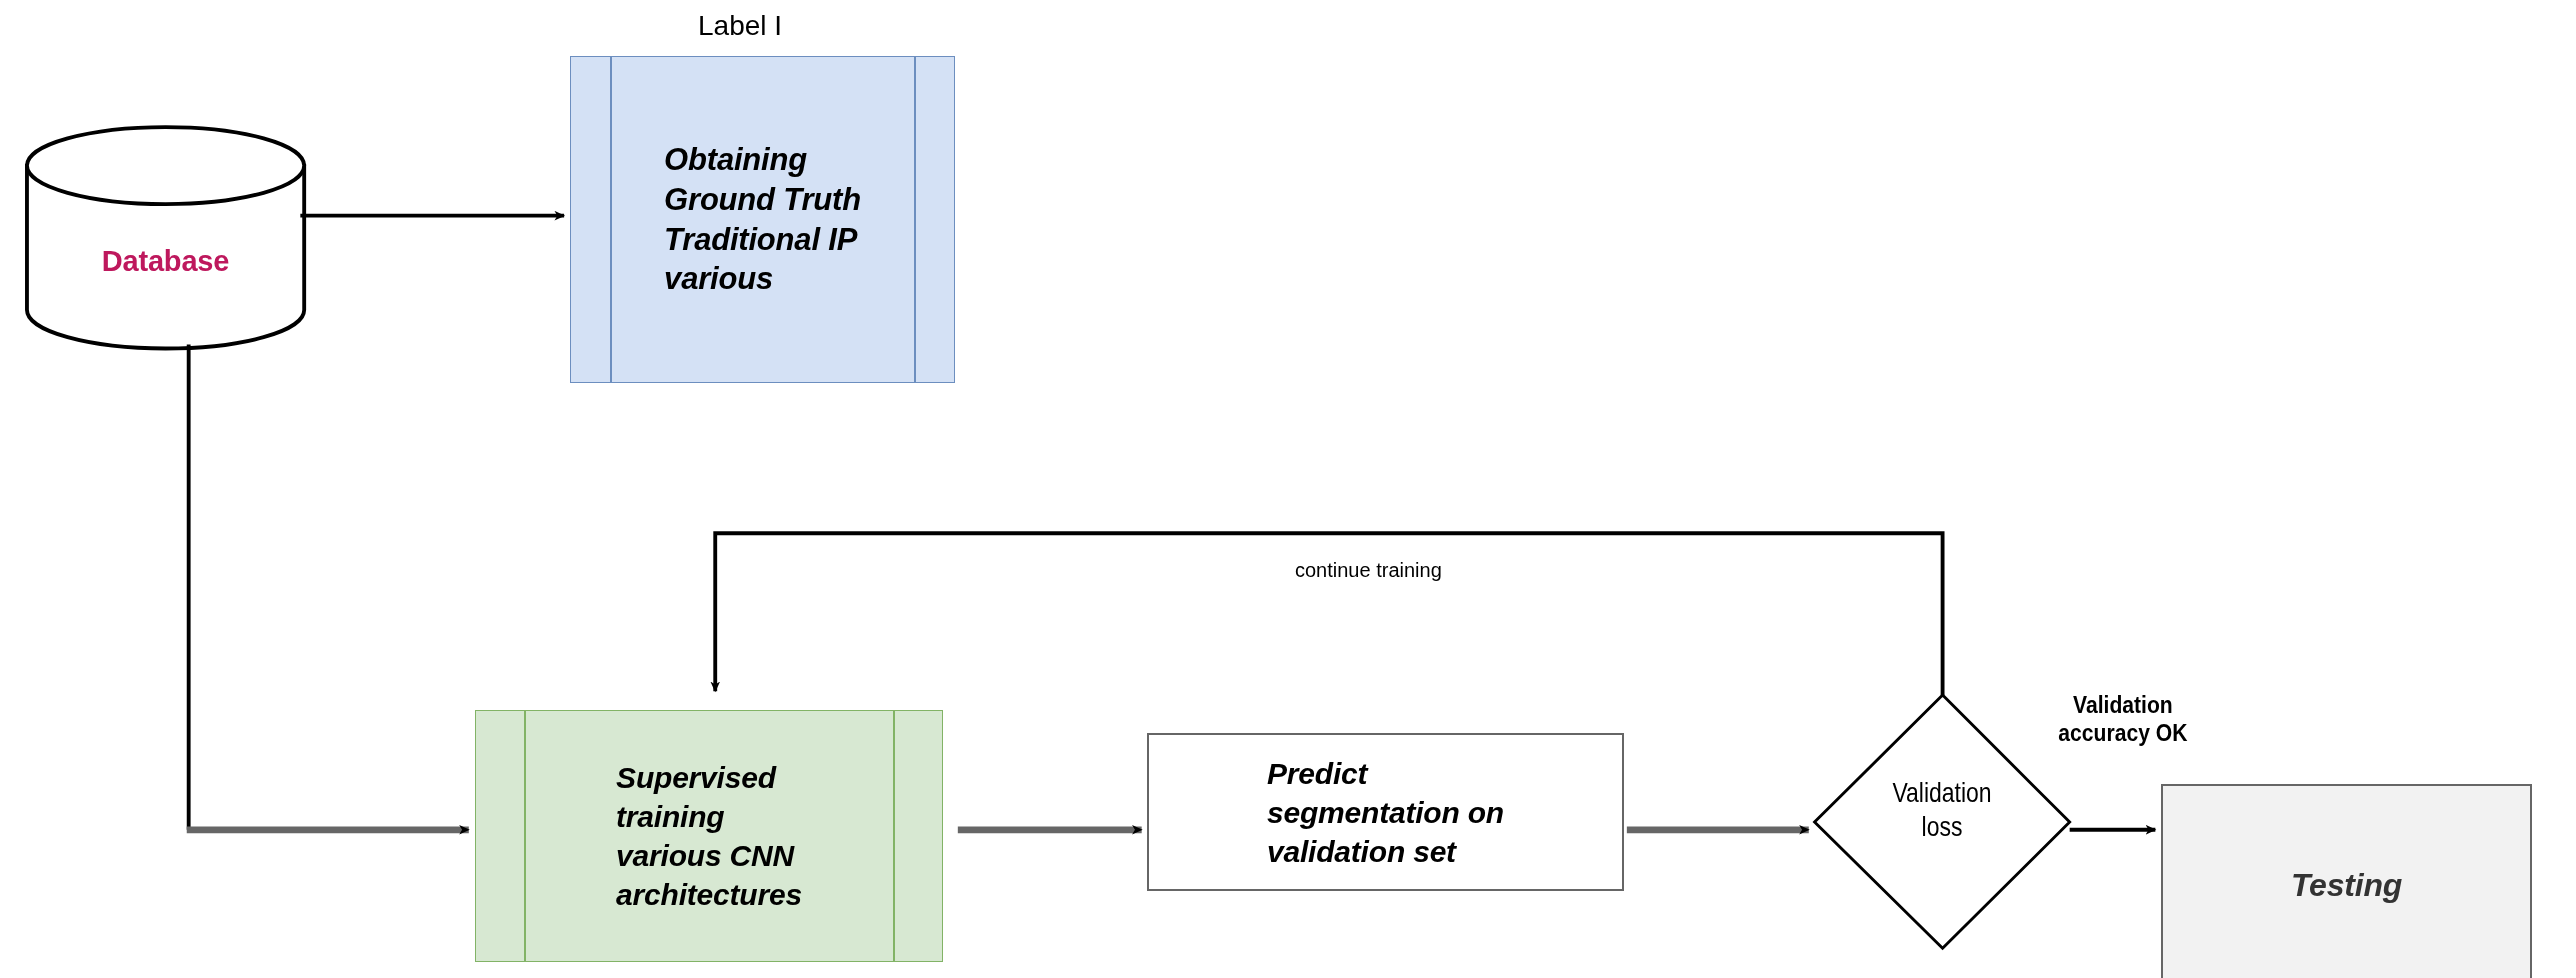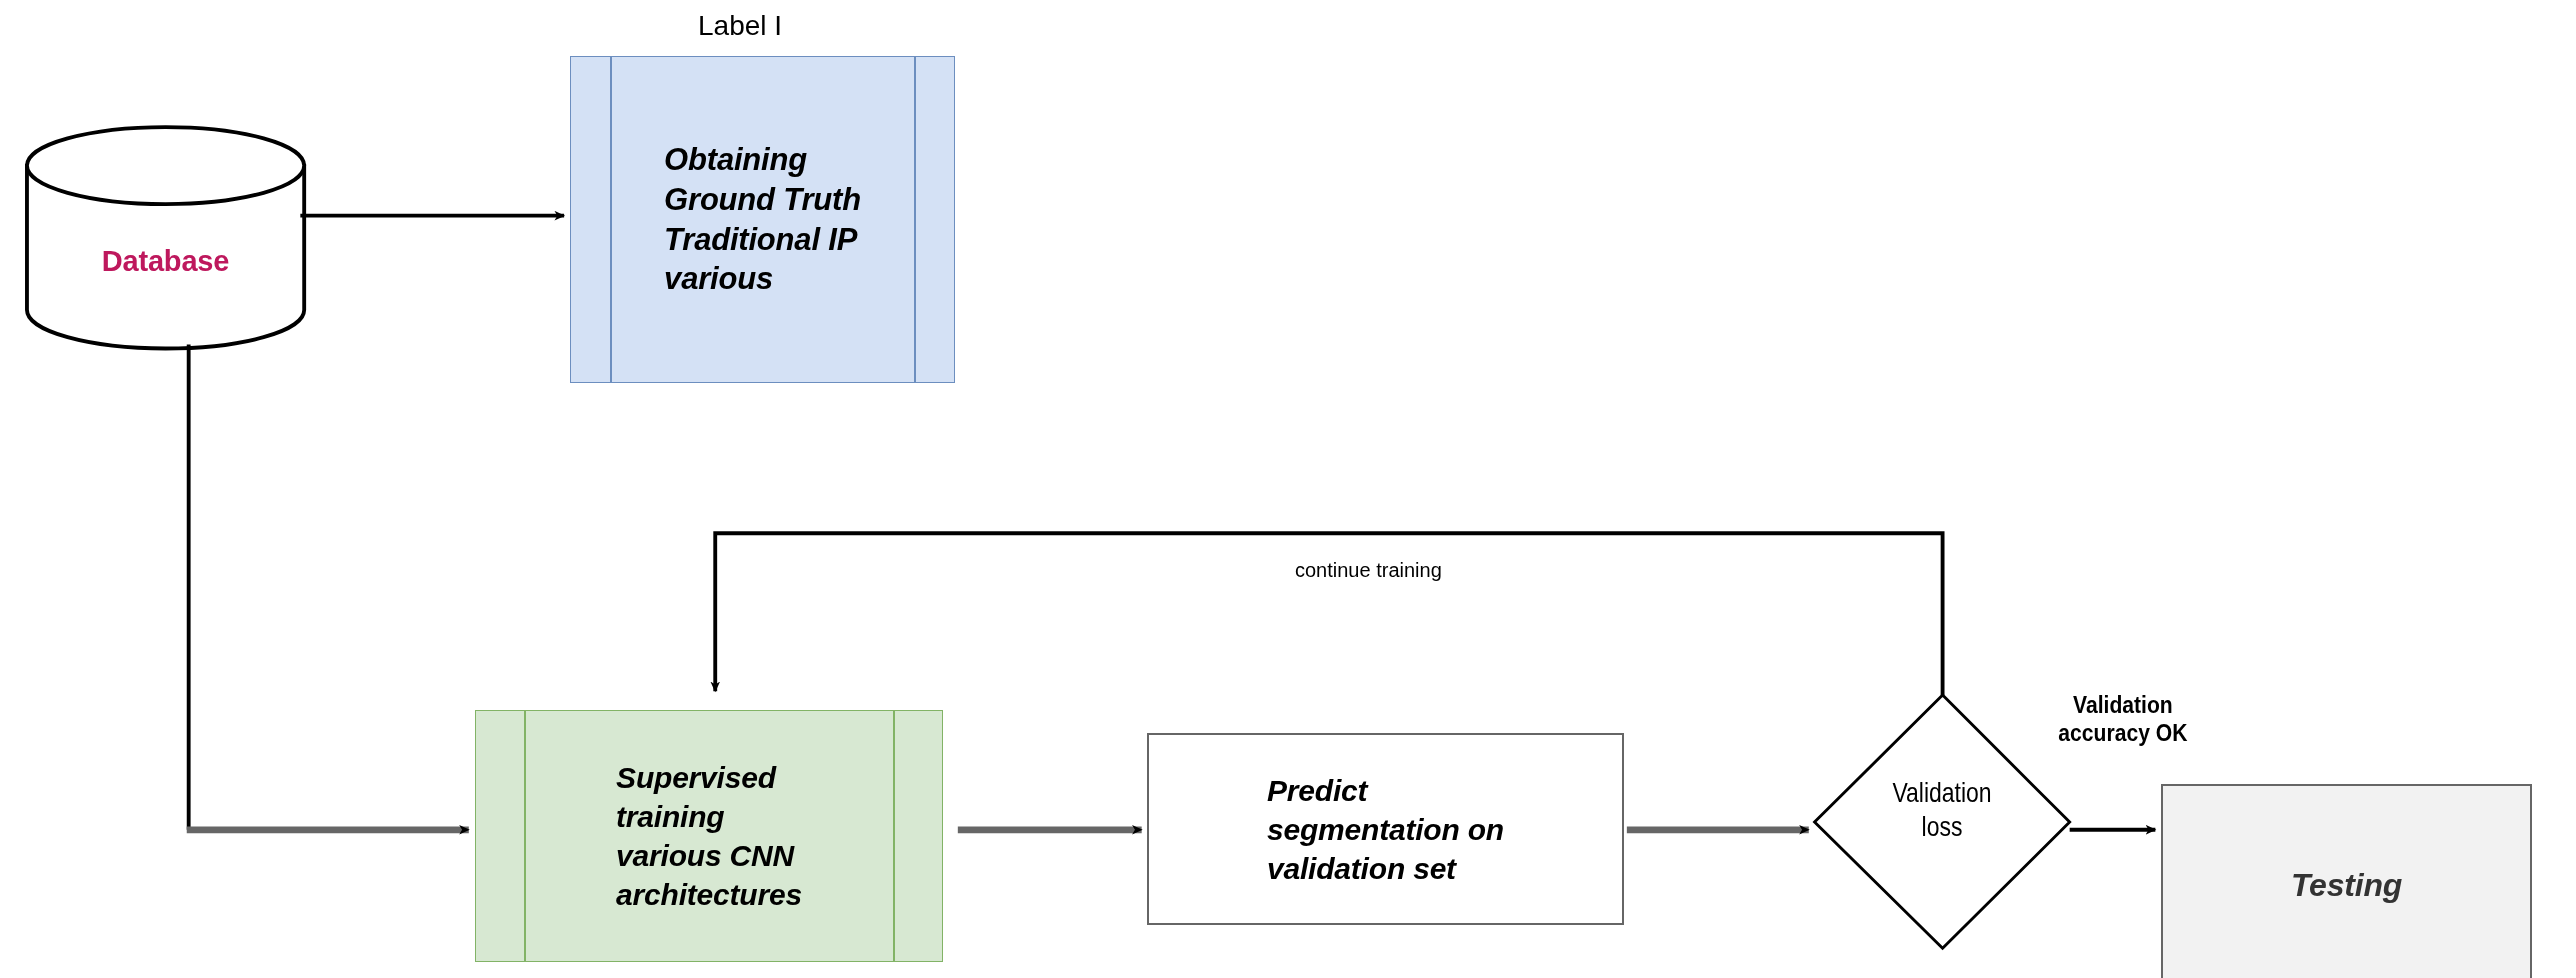--- a/index.html
+++ b/index.html
@@ -79,21 +79,21 @@
     line-height: 1.3;
     color: #000000;
     letter-spacing: -0.2px;
     padding: 0 58px;
   }
   
   .proc-white {
     left: 1147px;
     top: 733px;
     width: 477px;
-    height: 192px;
+    height: 158px;
     background: #ffffff;
     border: 2.9px solid #666666;
   }
   .proc-white .node-text {
     font-size: 30px;
     font-weight: bold;
     line-height: 1.3;
     color: #000000;
     letter-spacing: -0.2px;
     padding: 0 21px;

